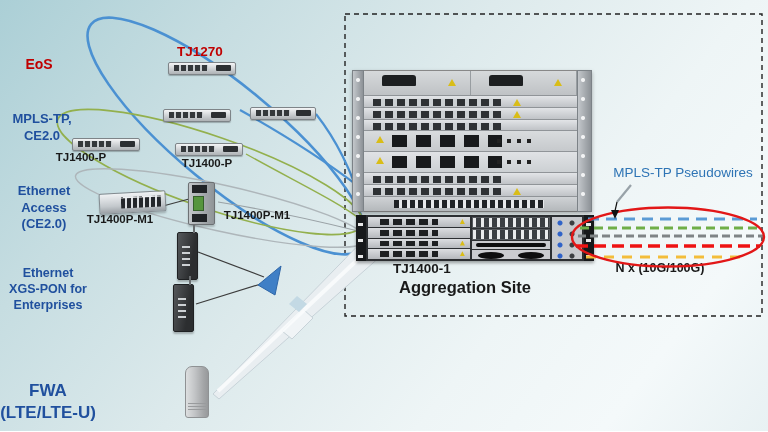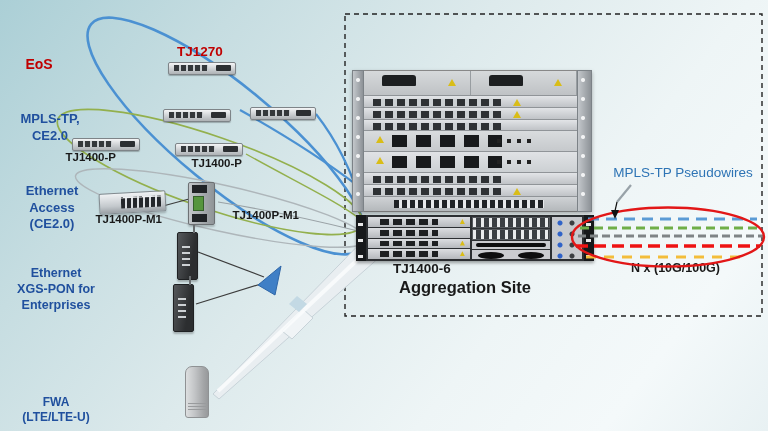--- a/index.html
+++ b/index.html
@@ -1,23 +1,23 @@
 <!DOCTYPE html>
 <html><head>
 <meta charset="utf-8">
 <style>
   html,body{margin:0;padding:0;background:#fff;}
   .canvas{position:relative;width:768px;height:431px;overflow:hidden;
     font-family:Liberation Sans, sans-serif;
     background:linear-gradient(128deg,#abcfd6 0%,#c6dde1 22%,#ddeaec 45%,#eef5f6 68%,#f4f9fa 85%,#e8f1f3 100%);}
   svg.layer{position:absolute;left:0;top:0;pointer-events:none;}
   .lbl{position:absolute;font-weight:bold;white-space:pre-line;text-align:center;line-height:1.28;z-index:30;}
-  .lbl-blue{color:#20509e;padding-left:8px;}
+  .lbl-blue{color:#20509e;}
   .lbl-red{color:#c00000;}
-  .lbl-black{color:#191919;text-align:right;}
+  .lbl-black{color:#191919;}
 
   
   .u1{position:absolute;width:66px;height:11px;z-index:20;border:1px solid #7e8488;border-radius:2px;
       background:linear-gradient(#f4f5f6,#c2c6c9 70%,#aeb2b5);box-shadow:0 1px 1px rgba(0,0,0,.25);}
   .u1 .ports{position:absolute;left:5px;top:2px;height:6px;width:34px;
       background:repeating-linear-gradient(90deg,#34383b 0 5px,#c9cdd0 5px 7px);}
   .u1 .mod{position:absolute;right:4px;top:2px;height:6px;width:15px;background:#2c2f32;border-radius:1px;}
 
   
   .switch{position:absolute;left:99px;top:192px;width:65px;height:19px;z-index:20;
@@ -138,21 +138,21 @@
 
   <div class="lbl lbl-red" style="left:8px;top:56px;width:62px;font-size:14px;">EoS</div>
   <div class="lbl lbl-blue" style="left:0px;top:111px;width:84px;font-size:13px;">MPLS-TP,
 CE2.0</div>
   <div class="lbl lbl-blue" style="left:0px;top:183px;width:88px;font-size:13px;text-align:center;">Ethernet
 Access
 (CE2.0)</div>
   <div class="lbl lbl-blue" style="left:0px;top:265px;width:96px;font-size:12.5px;">Ethernet
 XGS-PON for
 Enterprises</div>
-  <div class="lbl lbl-blue" style="left:0px;top:380px;width:96px;font-size:12px;margin-top:15px;">FWA
+  <div class="lbl lbl-blue" style="left:0px;top:380px;width:96px;font-size:17px;">FWA
 (LTE/LTE-U)</div>
 
   <div class="lbl lbl-red" style="left:168px;top:43px;width:64px;font-size:13.5px;">TJ1270</div>
   <div class="u1" style="left:168px;top:62px;">
     <i class="ports"></i>
       <i class="mod"></i>
     </div>
 
   <div class="u1" style="left:163px;top:109px;">
     <i class="ports"></i>
@@ -268,21 +268,21 @@
         <div class="ovalrow">
             <i class="ov a"></i>
             <i class="ov b"></i>
           </div>
       </div>
       <div class="c7-right"></div>
     </div>
     <div class="ear"></div>
   </div>
 
-  <div class="lbl lbl-black" style="left:393px;top:260px;width:80px;font-size:13.5px;text-align:left;">TJ1400-6</div>
+  <div class="lbl lbl-black" style="left:393px;top:260px;width:80px;font-size:13.5px;text-align:left;">TJ1400-1</div>
   <div class="lbl" style="left:604px;top:164px;width:158px;font-size:13.5px;color:#2e74b5;font-weight:normal;">MPLS-TP Pseudowires</div>
 
   <div class="lbl lbl-black" style="left:399px;top:277px;width:170px;font-size:16.5px;text-align:left;">Aggregation Site</div>
   <div class="lbl lbl-black" style="left:600px;top:260px;width:120px;font-size:12.5px;">N x (10G/100G)</div>
 
   <svg class="layer" width="768" height="432" viewBox="0 0 768 432" style="z-index:40;">
     <polygon points="258,285 281,266 275,295" fill="#3f7fc6" stroke="#2e66a8" stroke-width="1"></polygon>
     <line x1="588" y1="219" x2="757" y2="219" stroke="#5b9bd5" stroke-width="3" stroke-dasharray="11 7"></line>
     <line x1="580" y1="228" x2="762" y2="228" stroke="#6fae47" stroke-width="3" stroke-dasharray="9 5"></line>
     <line x1="578" y1="236" x2="764" y2="236" stroke="#7f8486" stroke-width="3" stroke-dasharray="8 4"></line>

